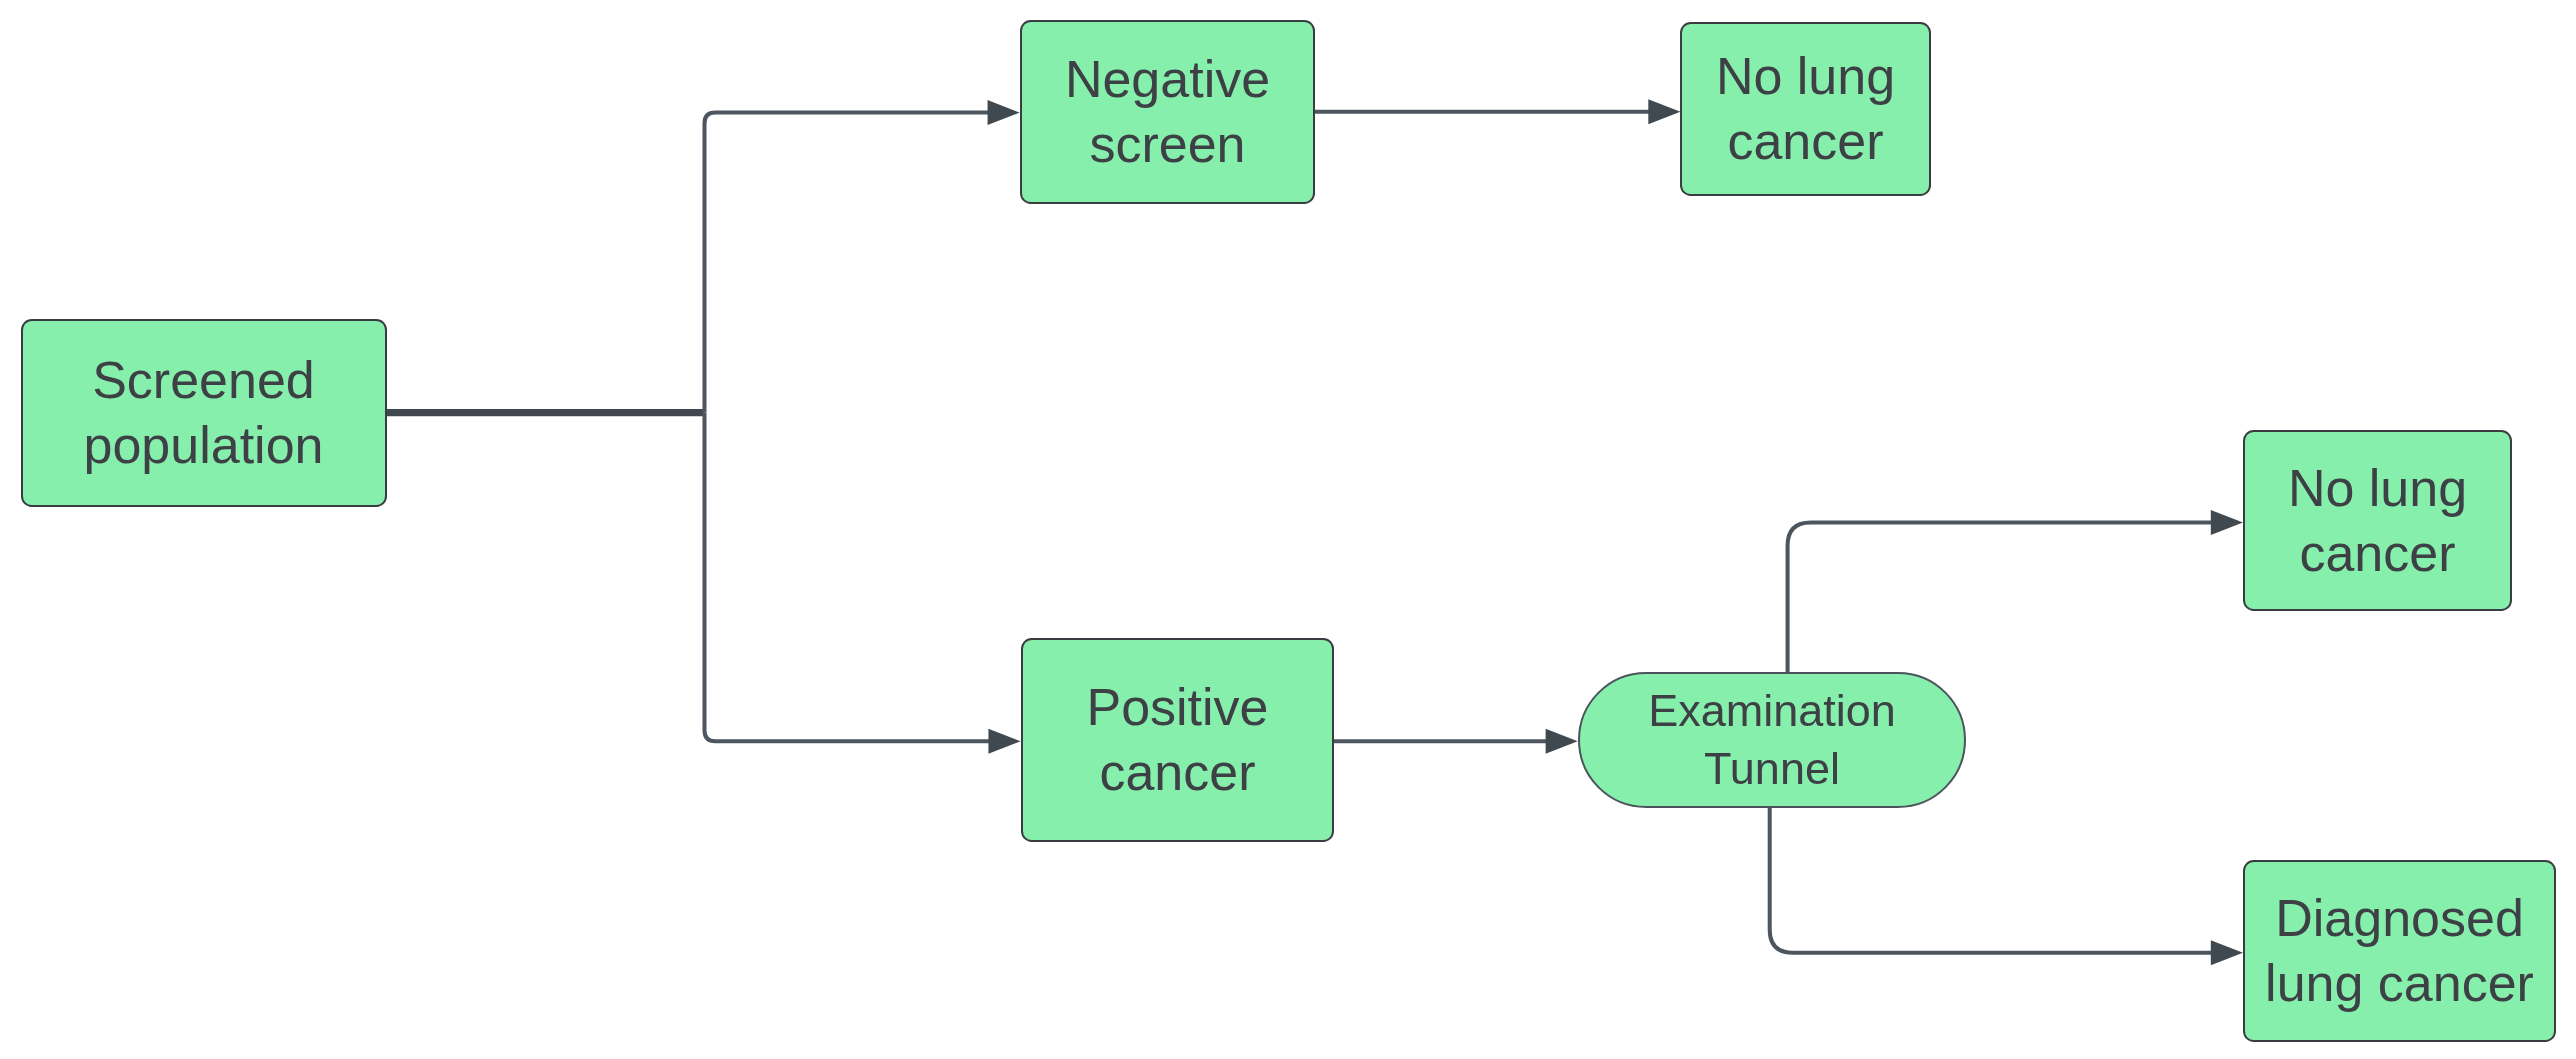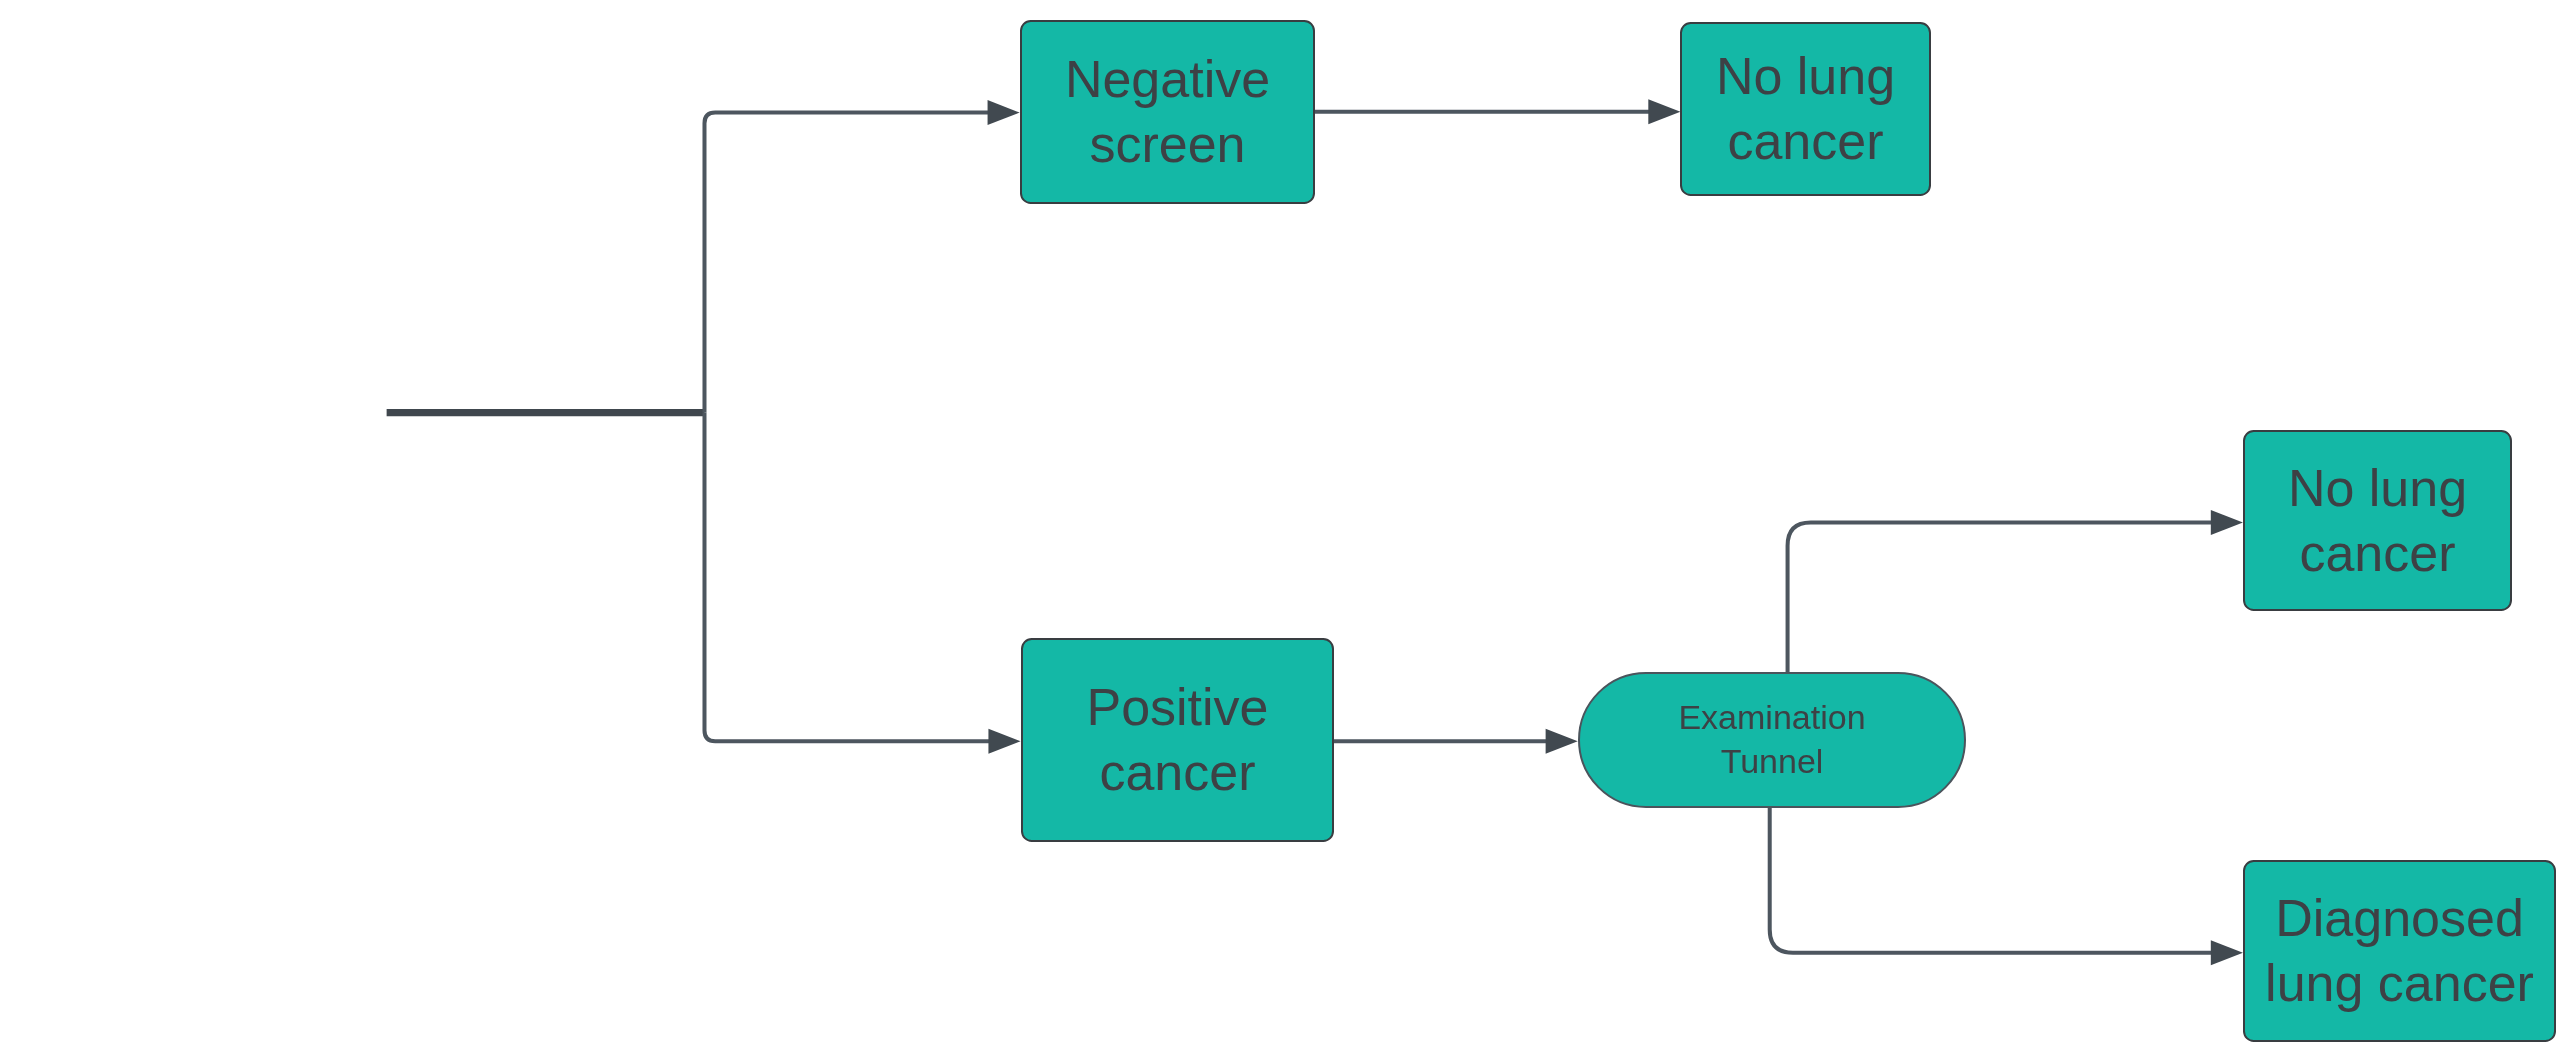--- a/index.html
+++ b/index.html
@@ -31,36 +31,36 @@
     stroke: #40474e;
     stroke-width: 8;
   }
   .arrowhead {
     fill: #414950;
     stroke: none;
   }
   .node {
     position: absolute;
     box-sizing: border-box;
-    background: #14b8a6;
+    background: #86efac;
     border: 2.7px solid #393d41;
     border-radius: 10.7px;
     display: flex;
     align-items: center;
     justify-content: center;
     text-align: center;
     color: #3d4145;
     font-size: 52px;
     line-height: 1.25;
     white-space: pre-line;
   }
   .node.stadium {
     border: 2.7px solid #4b545c;
     border-radius: 71px;
-    font-size: 34px;
+    font-size: 45px;
     line-height: 1.28;
   }
   .n-screened      { left: 20.5px;   top: 319px; width: 366px; height: 188px; }
   .n-negative      { left: 1020px; top: 19.6px;  width: 295px; height: 184px; }
   .n-nolung1       { left: 1680px; top: 22px;  width: 251px; height: 174px; }
   .n-positive      { left: 1021px; top: 638px; width: 313px; height: 204px; }
   .n-tunnel        { left: 1578px; top: 672px; width: 388px; height: 136px; }
   .n-nolung2       { left: 2243px; top: 430px; width: 269px; height: 181px; }
   .n-diagnosed     { left: 2243px; top: 860px; width: 313px; height: 182px; }
 </style>
@@ -85,20 +85,22 @@
     <path class="edge" d="M 1493 830 H 1741"></path>
     <polygon class="arrowhead" points="1767,830 1731,816 1731,844"></polygon>
 
     <path class="edge" d="M 2002 754 V 611 Q 2002 585 2028 585 H 2486"></path>
     <polygon class="arrowhead" points="2512,585 2476,571 2476,599"></polygon>
 
     <path class="edge" d="M 1982 904 V 1041 Q 1982 1067 2008 1067 H 2486"></path>
     <polygon class="arrowhead" points="2512,1067 2476,1053 2476,1081"></polygon>
   </svg>
 
+  <div class="node n-screened">Screened
+population</div>
   <div class="node n-negative">Negative
 screen</div>
   <div class="node n-nolung1">No lung
 cancer</div>
   <div class="node n-positive">Positive
 cancer</div>
   <div class="node n-tunnel stadium">Examination
 Tunnel</div>
   <div class="node n-nolung2">No lung
 cancer</div>

